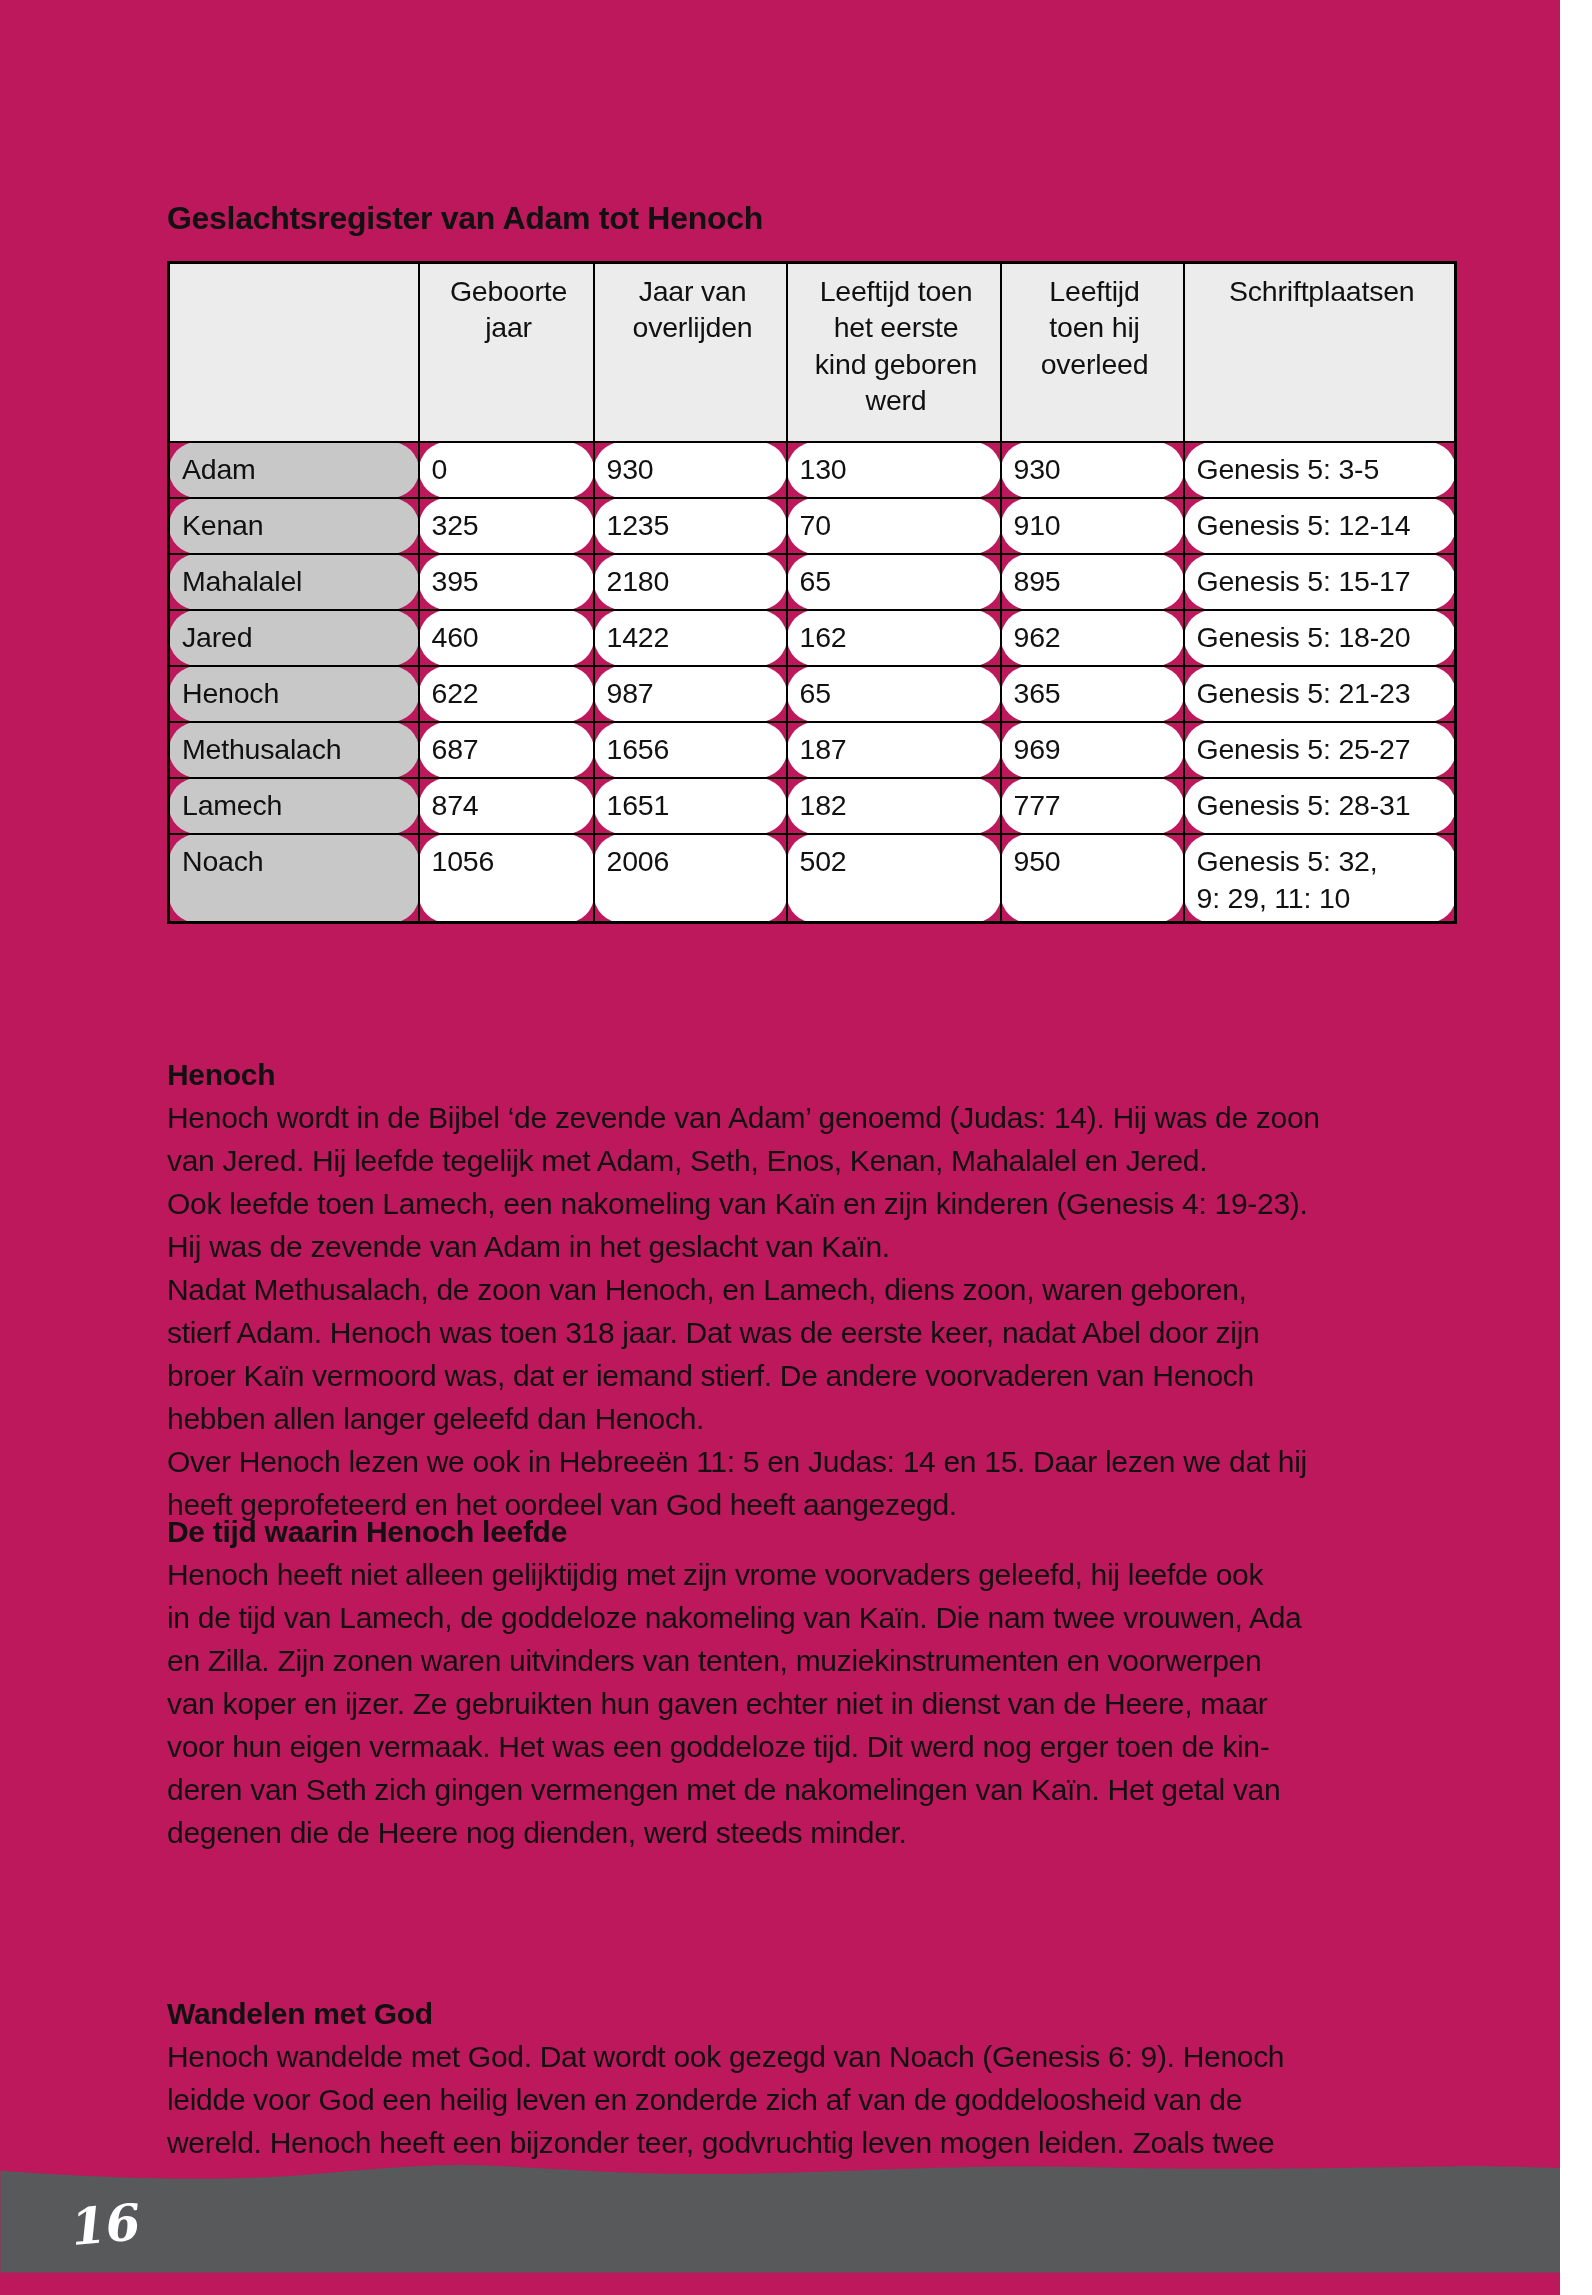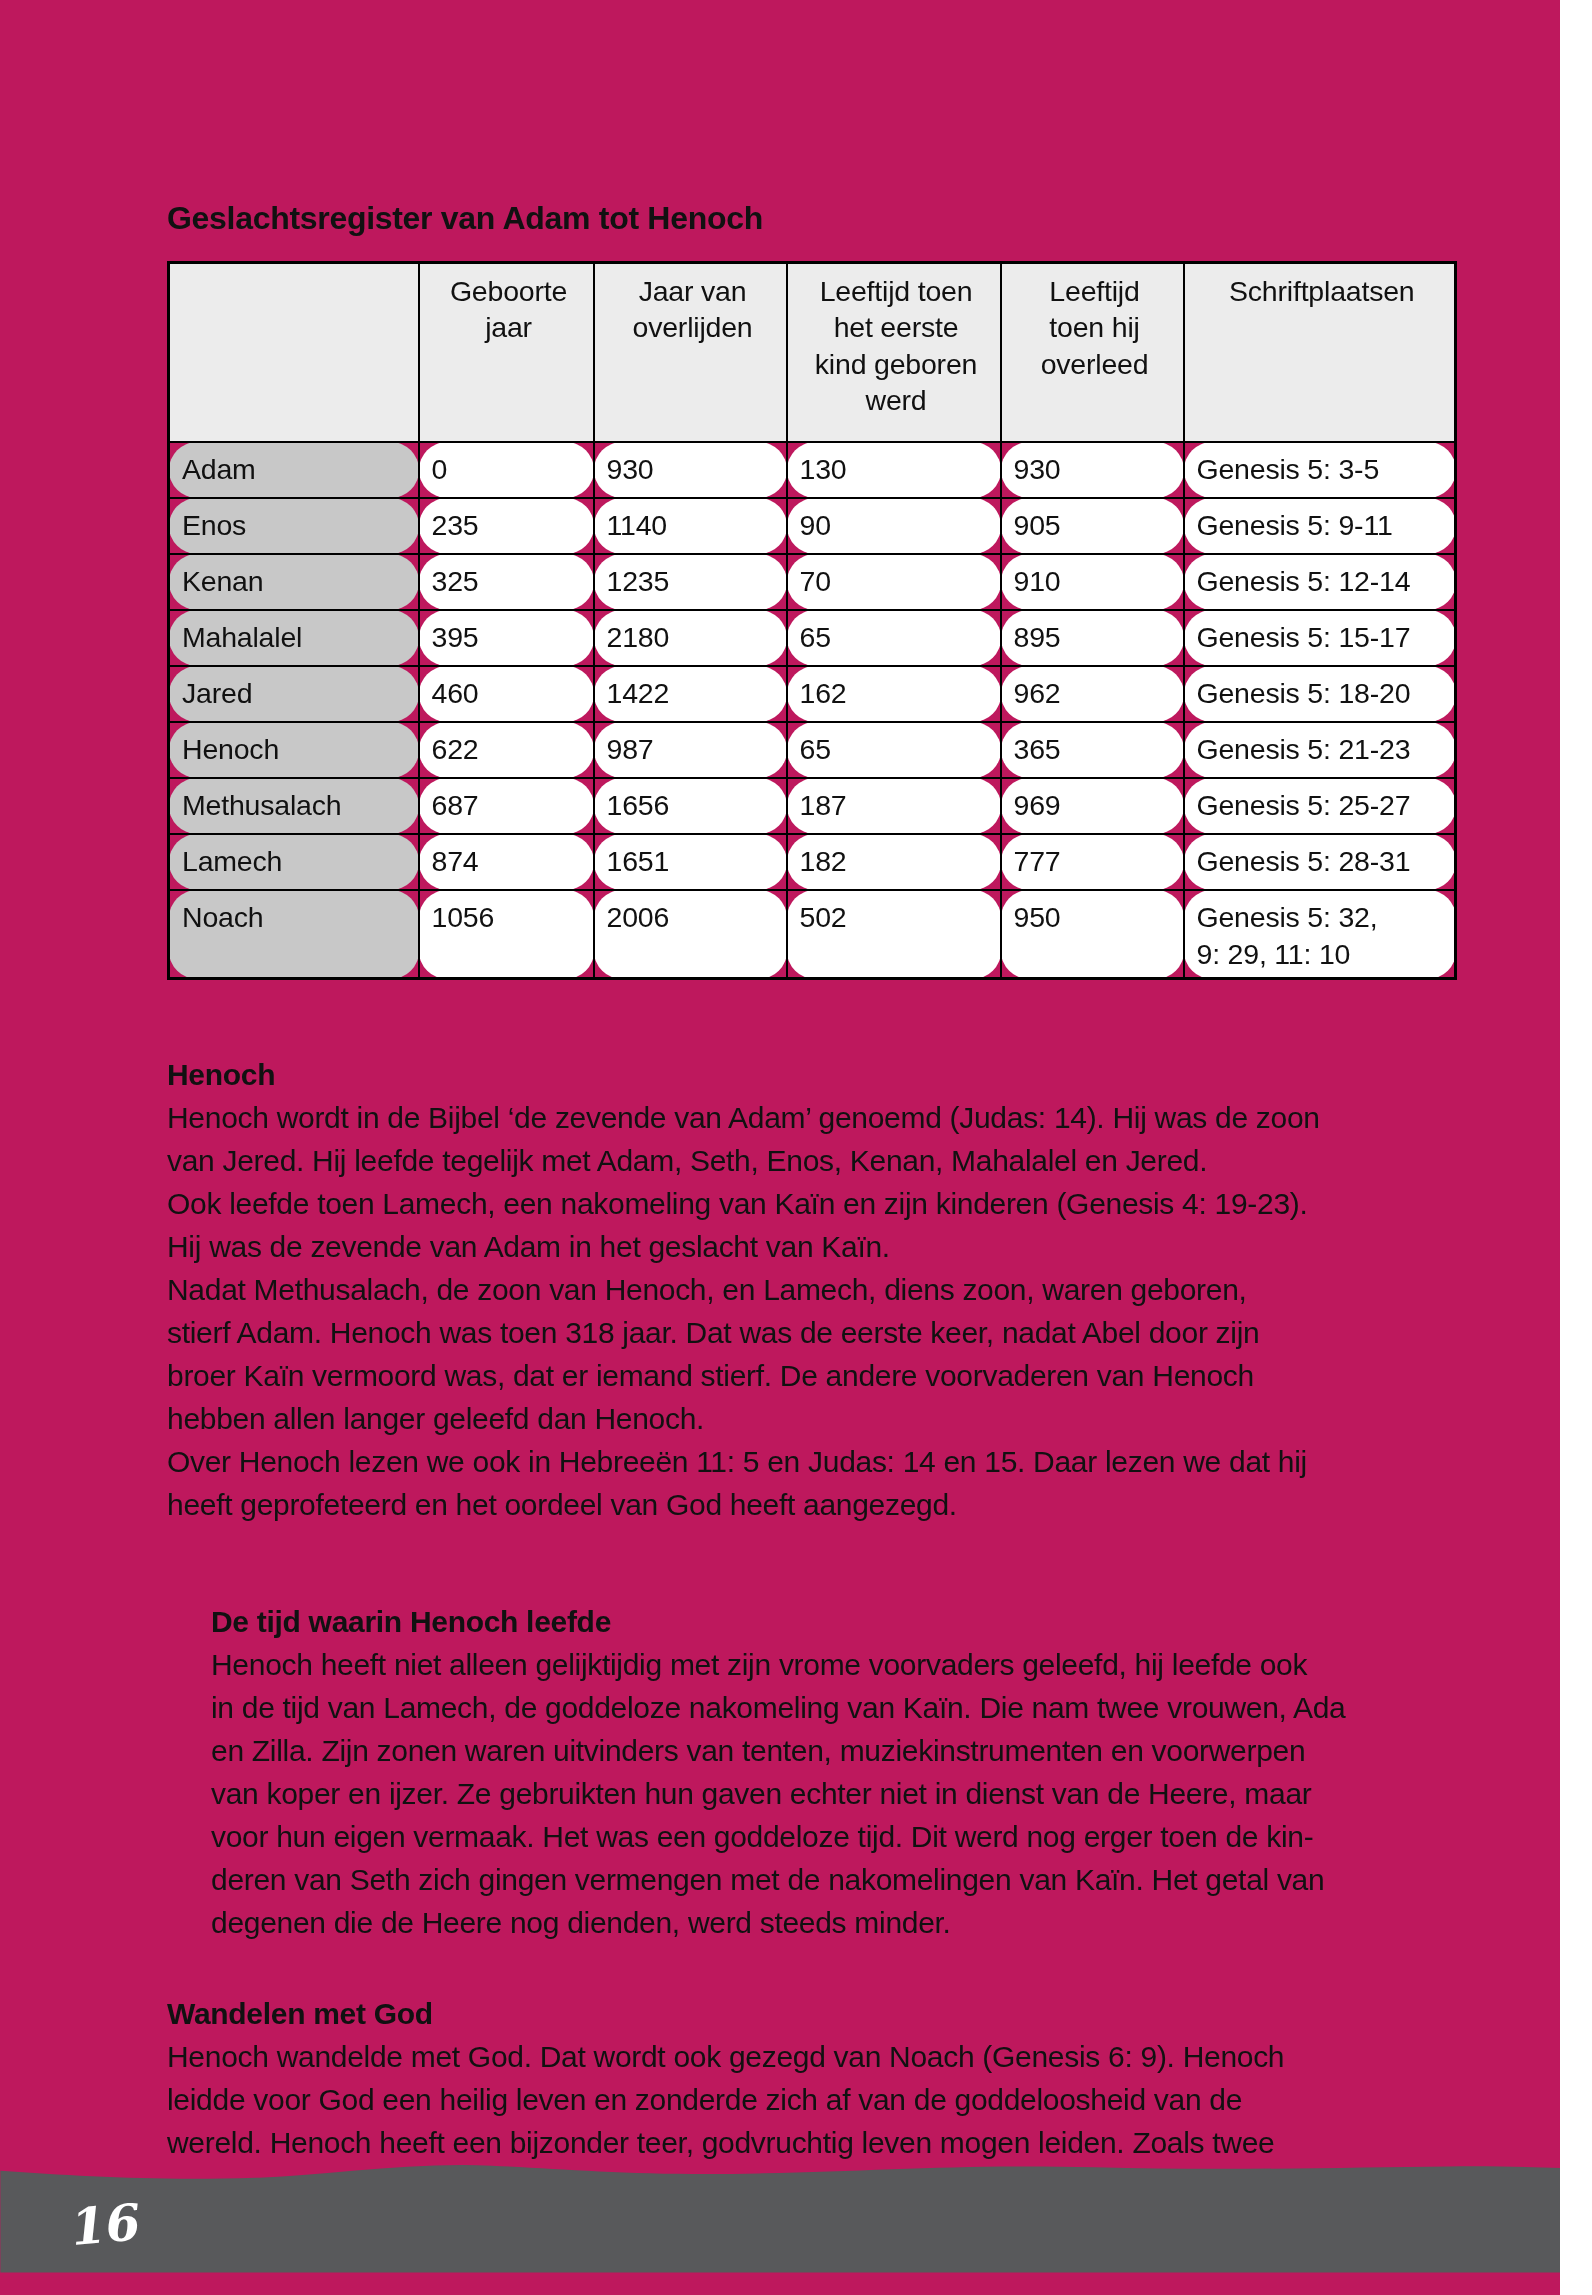--- a/index.html
+++ b/index.html
@@ -42,21 +42,21 @@
 
   .text-block{position:absolute;left:167px;width:1294px;}
   .text-block h2{
     margin:0;font-size:30px;font-weight:bold;letter-spacing:-0.3px;line-height:43px;
   }
   .text-block .para{
     font-size:30px;line-height:43px;letter-spacing:-0.3px;
     white-space:pre-line;
   }
   .tb-1{top:1053px;}
-  .tb-2{top:1600px;margin-left:44px;}
+  .tb-2{top:1510px;}
   .tb-3{top:1992px;}
 
   .footer{position:absolute;left:0;top:2157px;width:1592px;height:138px;}
   .footer svg{display:block;}
   .pagenum{
     position:absolute;left:71px;top:38px;
     color:#ffffff;
     font-family:"DejaVu Serif", serif;
     font-style:italic;font-weight:bold;
     font-size:50px;
@@ -99,28 +99,20 @@
     <tbody>
       <tr class="body-row">
         <td class="name-col">Adam</td>
         <td>0</td>
         <td>930</td>
         <td>130</td>
         <td>930</td>
         <td>Genesis 5: 3-5</td>
       </tr>
       <tr class="body-row">
-        <td class="name-col">Enos</td>
-        <td>235</td>
-        <td>1140</td>
-        <td>90</td>
-        <td>905</td>
-        <td>Genesis 5: 9-11</td>
-      </tr>
-      <tr class="body-row">
         <td class="name-col">Kenan</td>
         <td>325</td>
         <td>1235</td>
         <td>70</td>
         <td>910</td>
         <td>Genesis 5: 12-14</td>
       </tr>
       <tr class="body-row">
         <td class="name-col">Mahalalel</td>
         <td>395</td>

